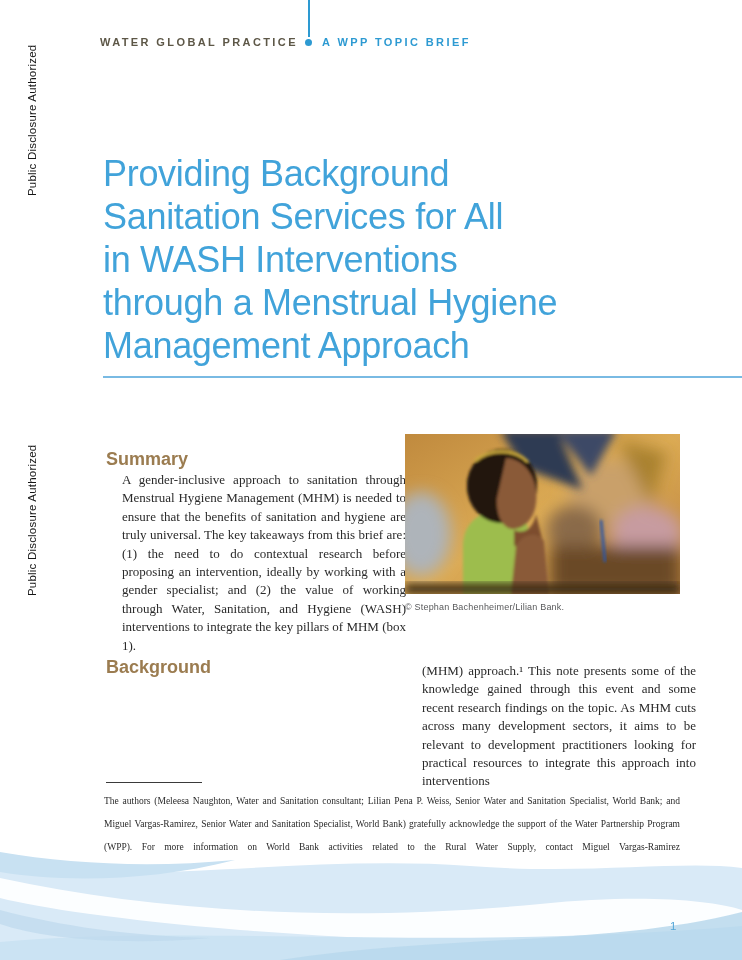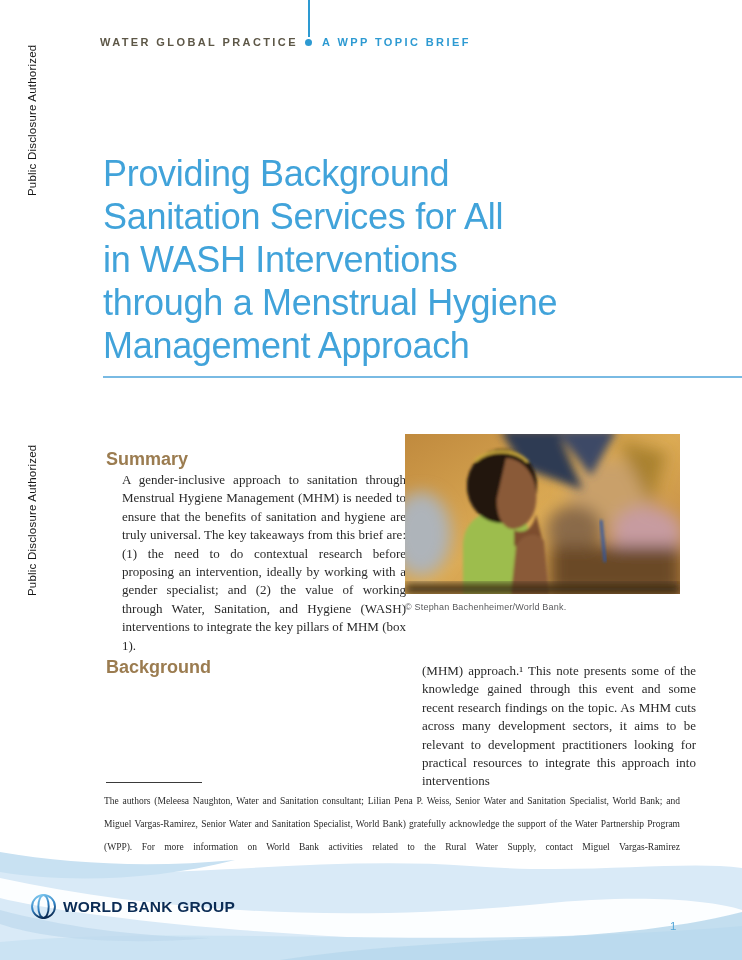--- a/index.html
+++ b/index.html
@@ -118,56 +118,37 @@
         <ellipse cx="97" cy="52" rx="35" ry="37" fill="#24160e"></ellipse>
         <path d="M101,24 C121,25 134,46 131,69 C129,86 118,96 106,95 C96,92 91,80 92,64 Z" fill="#8a5a38"></path>
         <path d="M70,27 C85,14 111,15 123,28" stroke="#c9a93e" stroke-width="3" fill="none"></path>
         <path d="M109,96 C120,101 129,93 131,80 L139,112 C132,122 117,119 109,111 Z" fill="#7d4e2e"></path>
         <path d="M106,160 L111,112 C118,99 133,97 139,107 L144,160 Z" fill="#8a5a38"></path>
       </g>
       <path d="M196,86 L200,128" stroke="#2a57a8" stroke-width="2.6" filter="url(#b2)"></path>
       <rect x="0" y="150" width="275" height="10" fill="#3a2a18" filter="url(#b4)"></rect>
     </svg>
   </div>
-  <div class="caption">© Stephan Bachenheimer/World Bank.</div>
+  <div class="caption">© Stephan Bachenheimer/Lilian Bank.</div>
 
   <h2 class="sec-heading h-background">Background</h2>
   <p class="body-serif bg-right">(MHM) approach.¹ This note presents some of the knowledge gained through this event and some recent research findings on the topic. As MHM cuts across many development sectors, it aims to be relevant to development practitioners looking for practical resources to integrate this approach into interventions</p>
 
   <div class="fn-sep"></div>
   <div class="footnote">
     <p>The authors (Meleesa Naughton, Water and Sanitation consultant; Lilian Pena P. Weiss, Senior Water and Sanitation Specialist, World Bank; and Miguel Vargas-Ramirez, Senior Water and Sanitation Specialist, World Bank) gratefully acknowledge the support of the Water Partnership Program (WPP). For more information on World Bank activities related to the Rural Water Supply, contact Miguel Vargas-Ramirez (mvargasramirez@worldbank.org).</p>
     <p class="indent">For more information on the World Bank’s work on gender in WSS, contact any of the Gender Coordinators of the World Bank’s Water Global Practice though worldbankwater@worldbank.org.</p>
   </div>
 
   <svg class="wave" viewBox="0 0 742 108" preserveAspectRatio="none">
     <rect width="742" height="108" fill="#ffffff"></rect>
     <path d="M0,12 C130,36 300,2 470,14 C590,23 680,8 742,16 L742,108 L0,108 Z" fill="#d9eaf7"></path>
     <path d="M0,0 C70,12 150,16 235,8 C150,30 60,30 0,20 Z" fill="#c8e1f2"></path>
     <path d="M0,26 C150,58 330,72 540,52 C640,42 710,48 742,58 L742,86 C600,96 420,92 240,78 C120,68 40,56 0,46 Z" fill="#ffffff" opacity="0.92"></path>
     <path d="M0,90 C200,72 430,100 742,74 L742,108 L0,108 Z" fill="#cbe3f3"></path>
     <path d="M280,108 C450,82 610,94 742,60 L742,108 Z" fill="#b9d8ec" opacity="0.85"></path>
     <path d="M0,58 C60,74 130,84 210,86 C120,94 40,86 0,72 Z" fill="#bdd9ec" opacity="0.7"></path>
   </svg>
 
-  <div class="logo">
-    <svg width="27" height="27" viewBox="0 0 24 24">
-      <defs>
-        <linearGradient id="glb" x1="0.2" y1="0" x2="0.5" y2="1">
-          <stop offset="0" stop-color="#7ec8ef"></stop>
-          <stop offset="0.55" stop-color="#2e7fc1"></stop>
-          <stop offset="1" stop-color="#0a2a52"></stop>
-        </linearGradient>
-      </defs>
-      <g stroke="url(#glb)" fill="none" stroke-width="1.7">
-        <circle cx="12" cy="12" r="10.2"></circle>
-        <ellipse cx="12" cy="12" rx="4.6" ry="10.2"></ellipse>
-        <path d="M1.8,12 H22.2"></path>
-        <path d="M3.2,6.8 H20.8"></path>
-        <path d="M3.2,17.2 H20.8"></path>
-      </g>
-    </svg>
-    <span class="logo-text">WORLD BANK GROUP</span>
-  </div>
 
   <div class="page-num">1</div>
 
 </div>
 
 </body></html>

